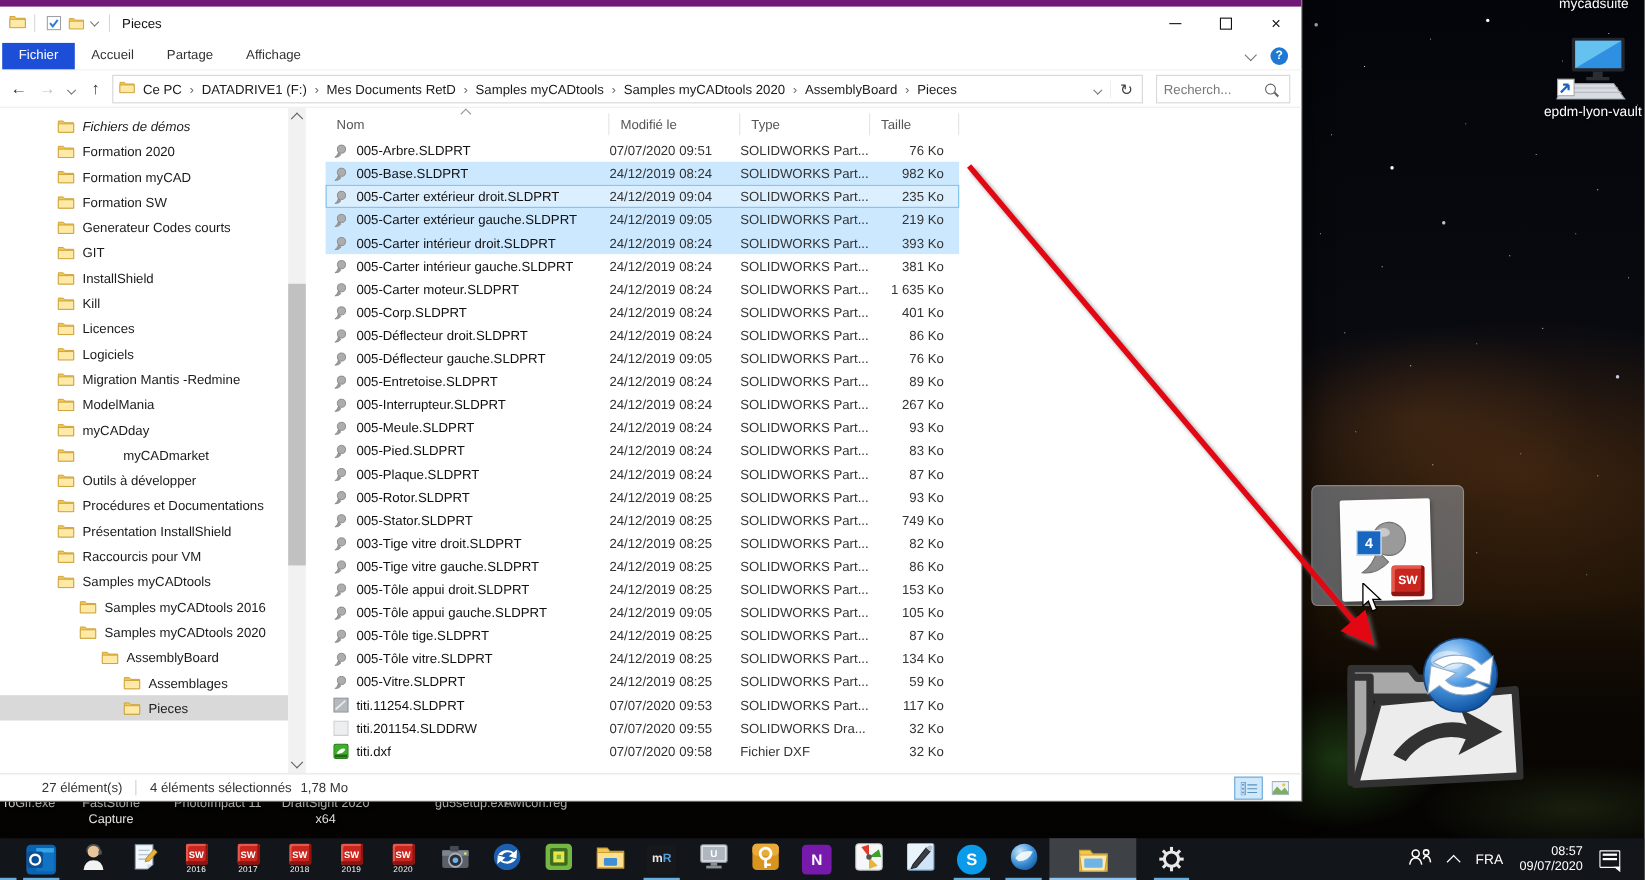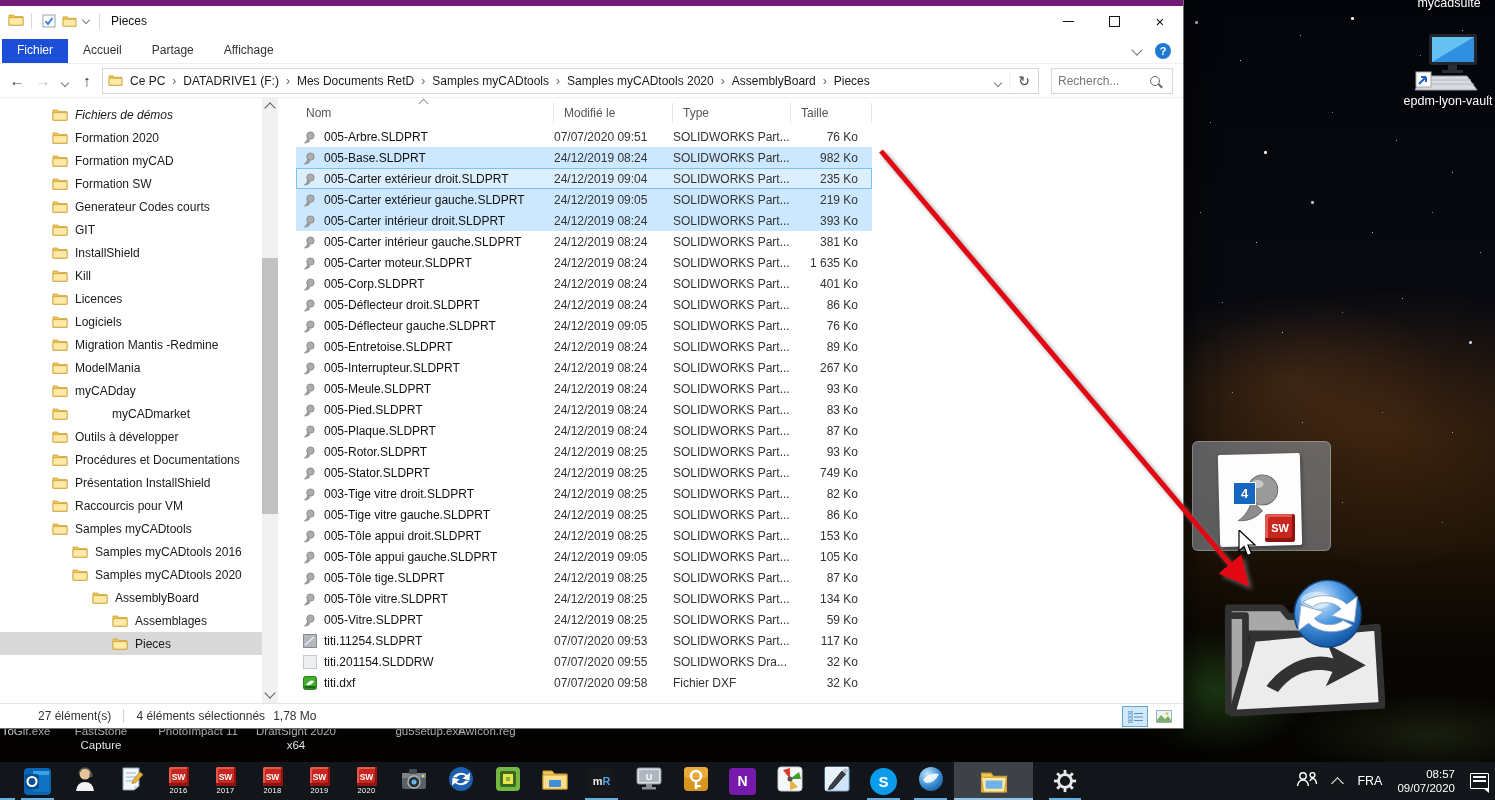--- a/index.html
+++ b/index.html
@@ -143,21 +143,21 @@
   .swcube-s{width:20px;height:19px;background:#c8261f;border-radius:2px;color:#fff;font-size:8.5px;
     font-weight:bold;display:flex;align-items:center;justify-content:center;
     box-shadow:inset -2px -3px 0 #8f1410, inset 2px 2px 0 #e25a4e;}
   .swyear{font-size:7.5px;color:#fff;margin-top:1px;letter-spacing:.3px;}
   .slot-explorer{position:absolute;left:954px;top:0;width:79px;height:38px;background:#3e4146;
     display:flex;align-items:center;justify-content:center;}
   .slot-explorer::after{content:'';position:absolute;bottom:0;left:0;right:0;height:2px;background:#8fc7f2;}
   .slot-gear{position:absolute;left:1040px;top:0;width:50px;height:38px;display:flex;align-items:center;
     justify-content:center;}
   .slot-gear::after{content:'';position:absolute;bottom:0;left:9px;right:9px;height:2px;background:#6aaede;}
-  .tray{position:absolute;right:6px;top:0;height:38px;display:flex;align-items:center;gap:15px;color:#fff;}
+  .tray{position:absolute;right:22px;top:0;height:38px;display:flex;align-items:center;gap:15px;color:#fff;}
   .chev-up{width:8px;height:8px;border-left:1.6px solid #fff;border-top:1.6px solid #fff;
     transform:rotate(45deg);margin-top:4px;}
   .tray-lang{font-size:12.5px;}
   .tray-clock{font-size:11.5px;text-align:right;line-height:14px;}
   .action-ic{width:17px;height:14px;border:1.5px solid #fff;border-radius:1px;position:relative;}
   .action-ic::before{content:'';position:absolute;left:2px;top:2px;right:2px;height:1.5px;background:#fff;
     box-shadow:0 4px 0 #fff;}
   .action-ic::after{content:'';position:absolute;right:-1px;bottom:-5px;border-left:6px solid transparent;
     border-top:5px solid #fff;}
 </style>

